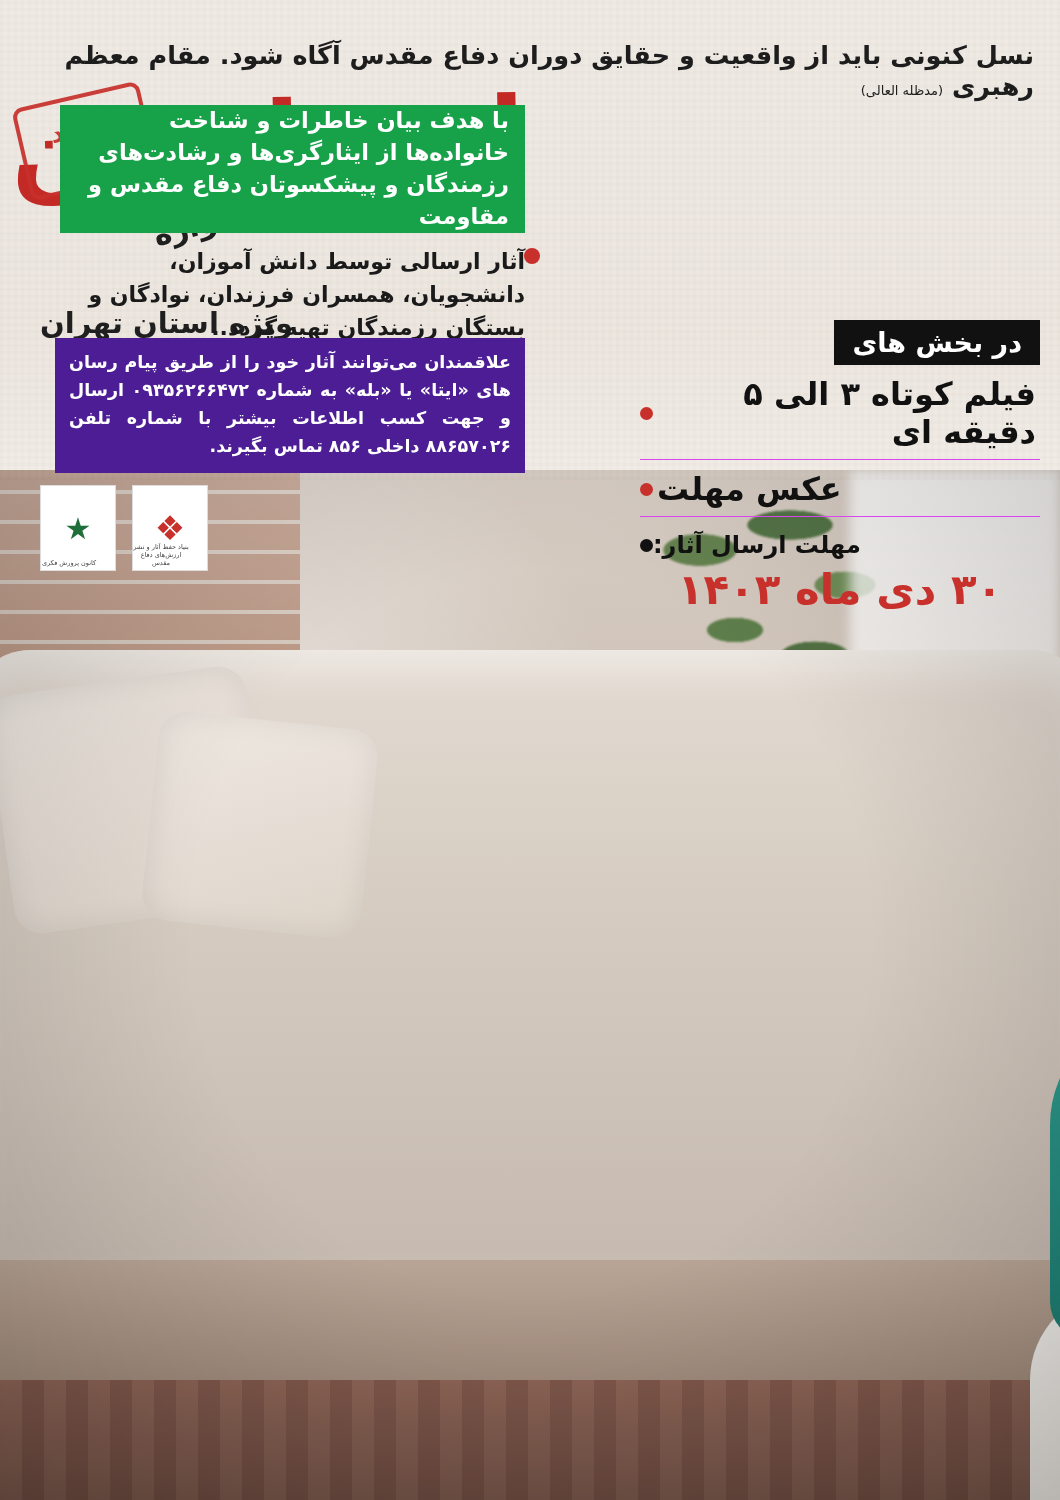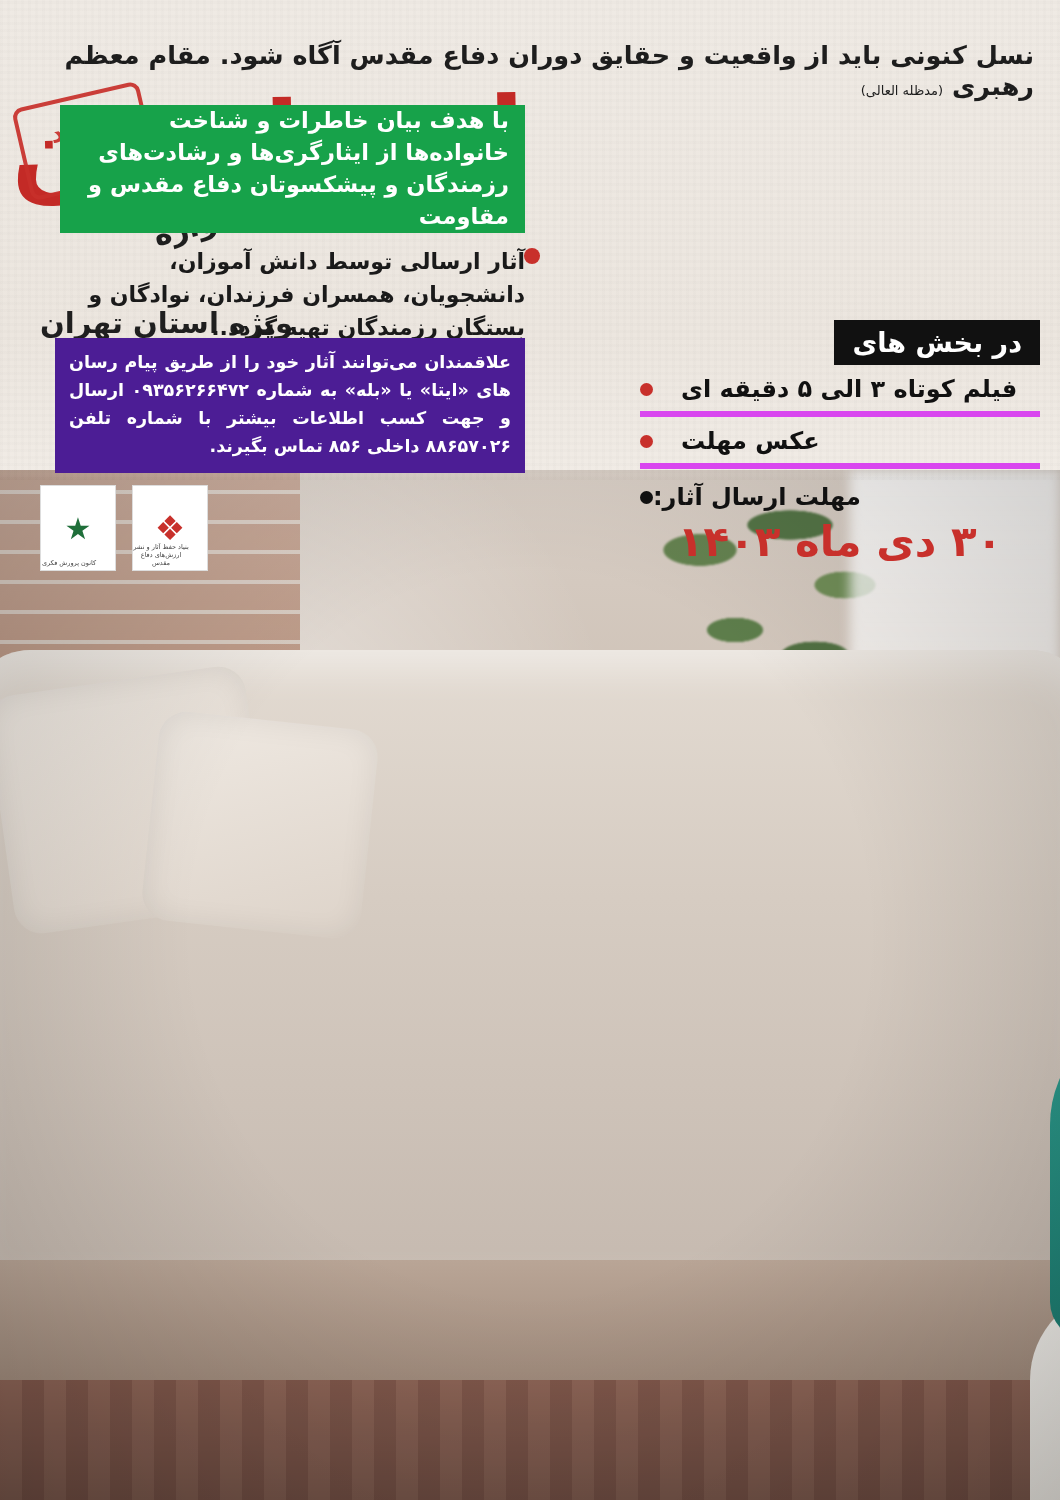--- a/index.html
+++ b/index.html
@@ -187,23 +187,23 @@
     position:absolute;right:20px;top:320px;width:400px;direction:rtl;
   }
   .black-bar{
     background:#111;color:#fff;
     font-size:27px;font-weight:bold;
     padding:7px 18px;text-align:right;
     display:inline-block;
   }
   .sec-row{
     display:flex;align-items:center;justify-content:flex-end;
-    gap:28px;padding:10px 4px 8px 0;
-    border-bottom:6px solid #d946ef;
-    font-size:24px;font-weight:bold;color:#111;
+    gap:4px;padding:10px 4px 8px 0;
+    border-bottom:1px solid #d946ef;
+    font-size:32px;font-weight:bold;color:#111;
   }
   .dot{width:13px;height:13px;border-radius:50%;background:#c8302b;flex:0 0 auto;}
   .dot.black{background:#111;}
   .deadline-row{
     display:flex;align-items:center;justify-content:flex-end;
     padding:14px 4px 0 0;font-size:24px;font-weight:bold;color:#111;
   }
   .deadline-date{
     text-align:center;width:100%;
     font-size:42px;font-weight:bold;color:#c8302b;

